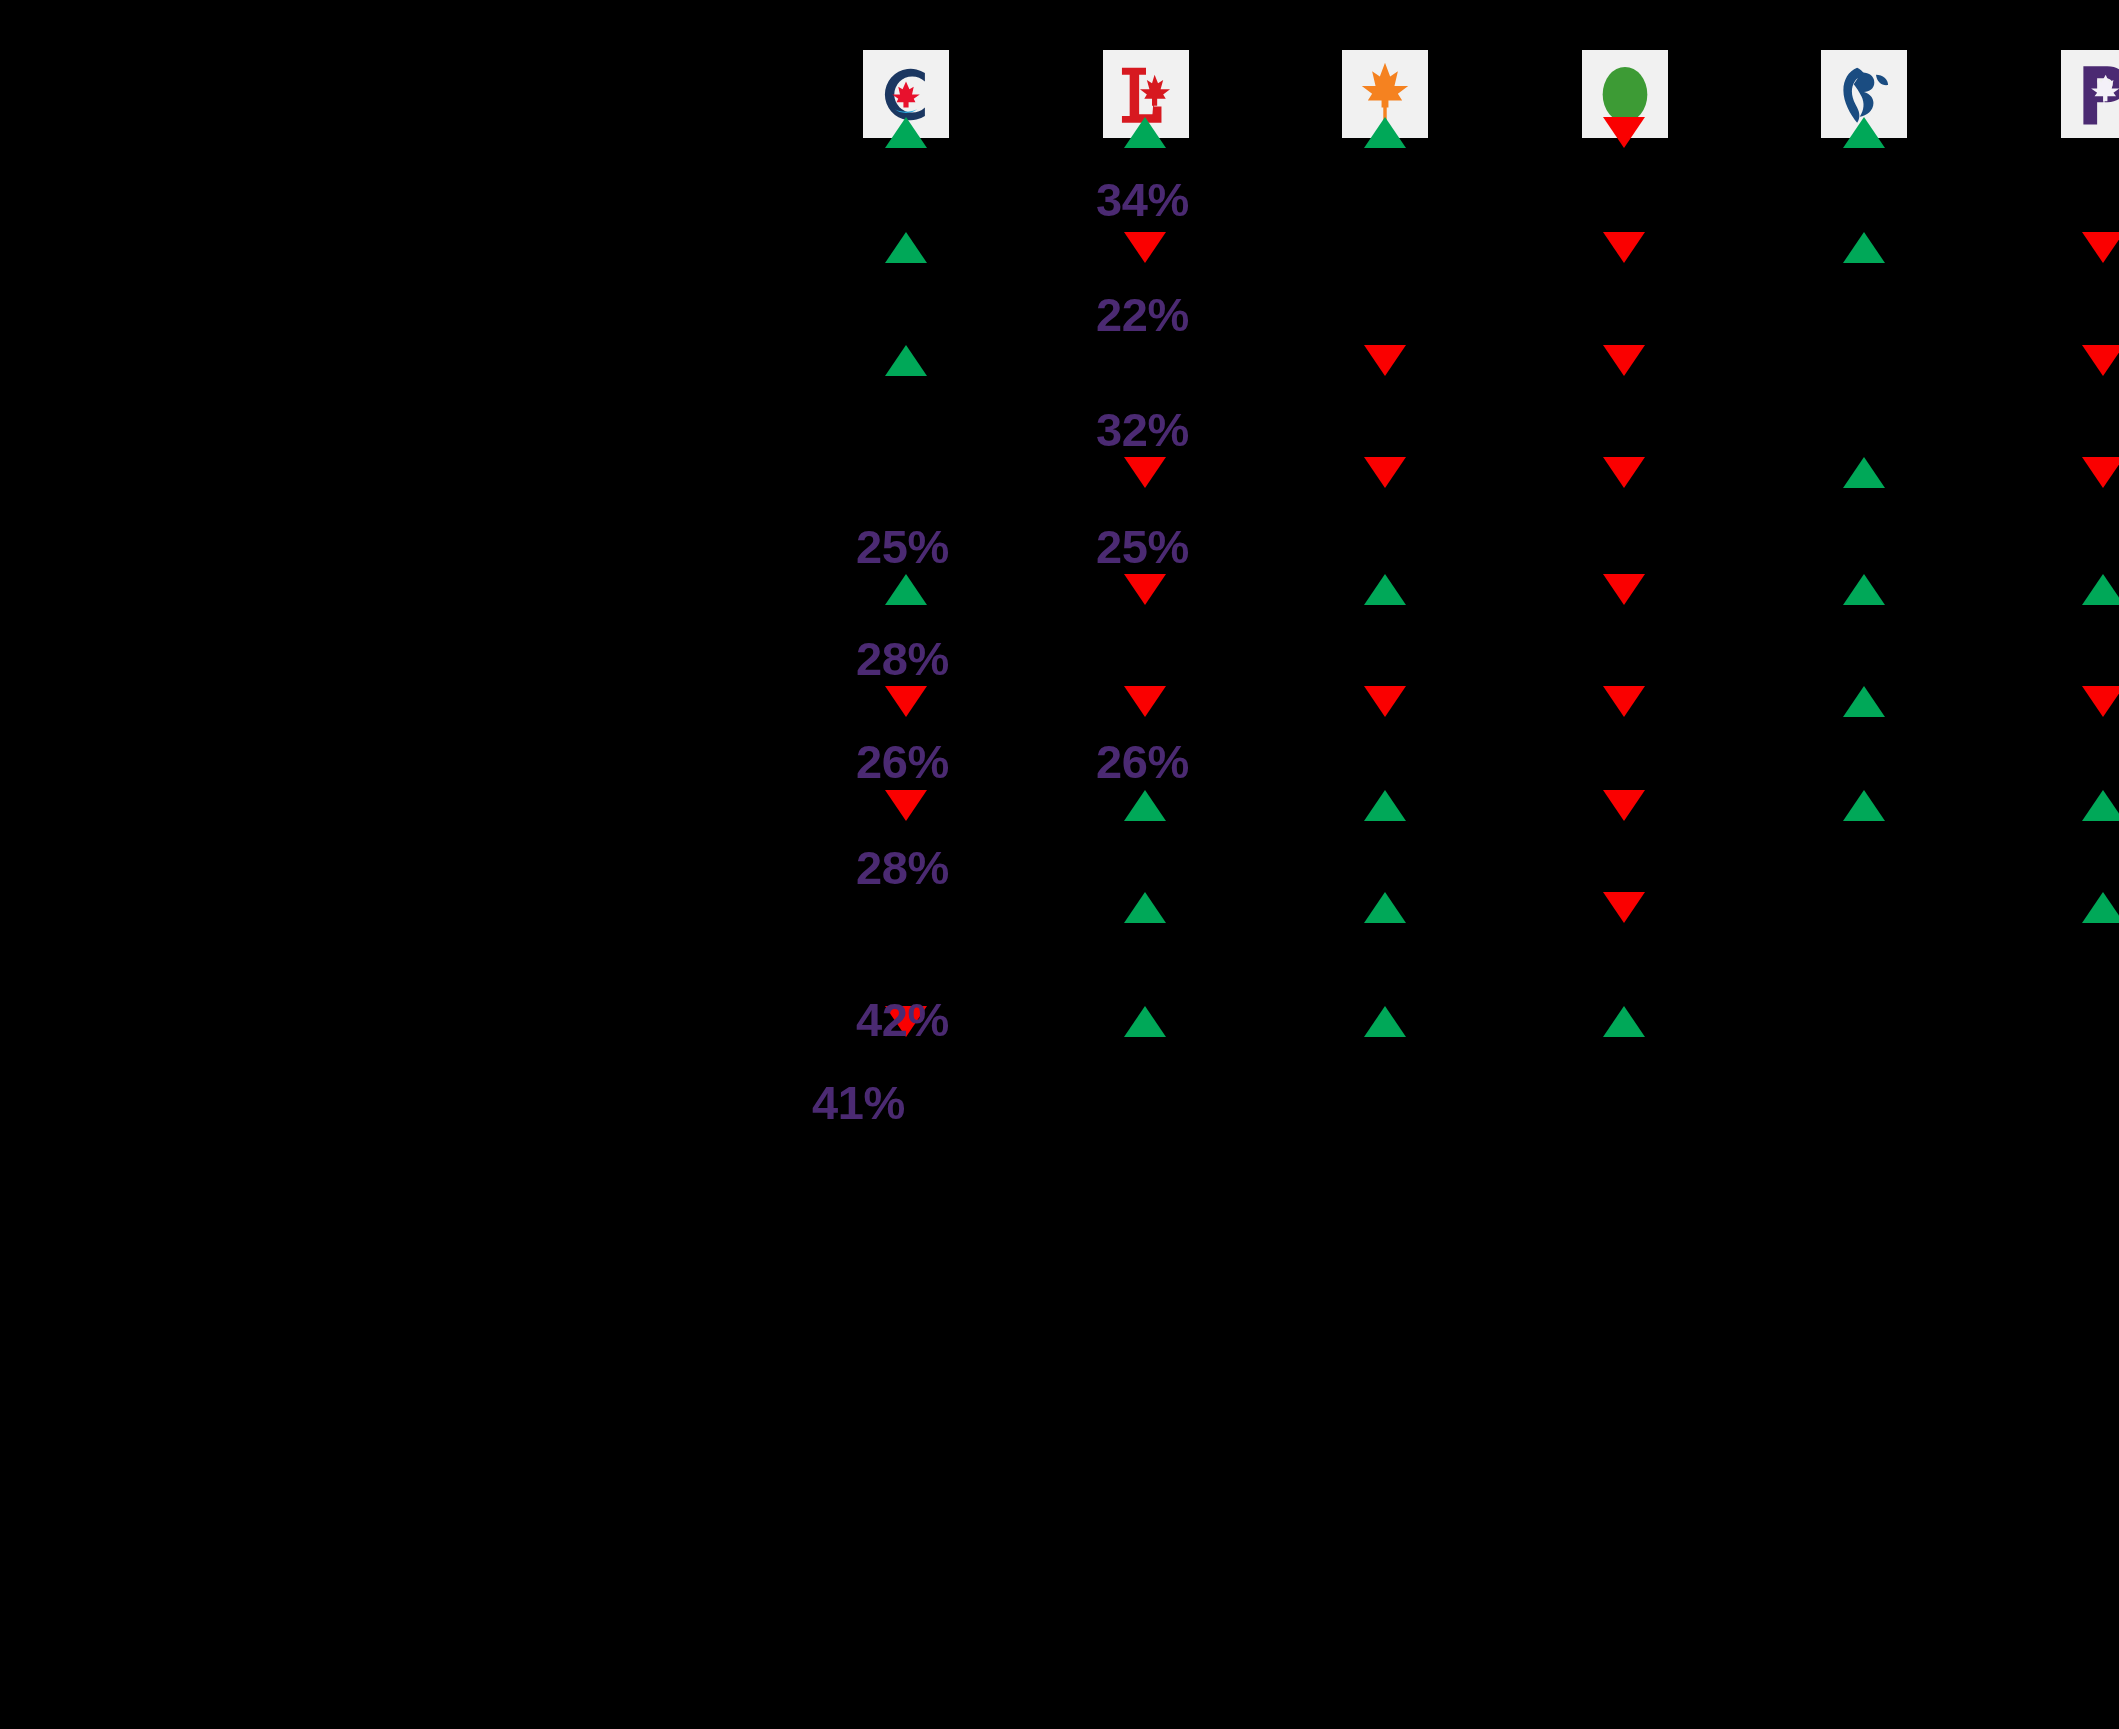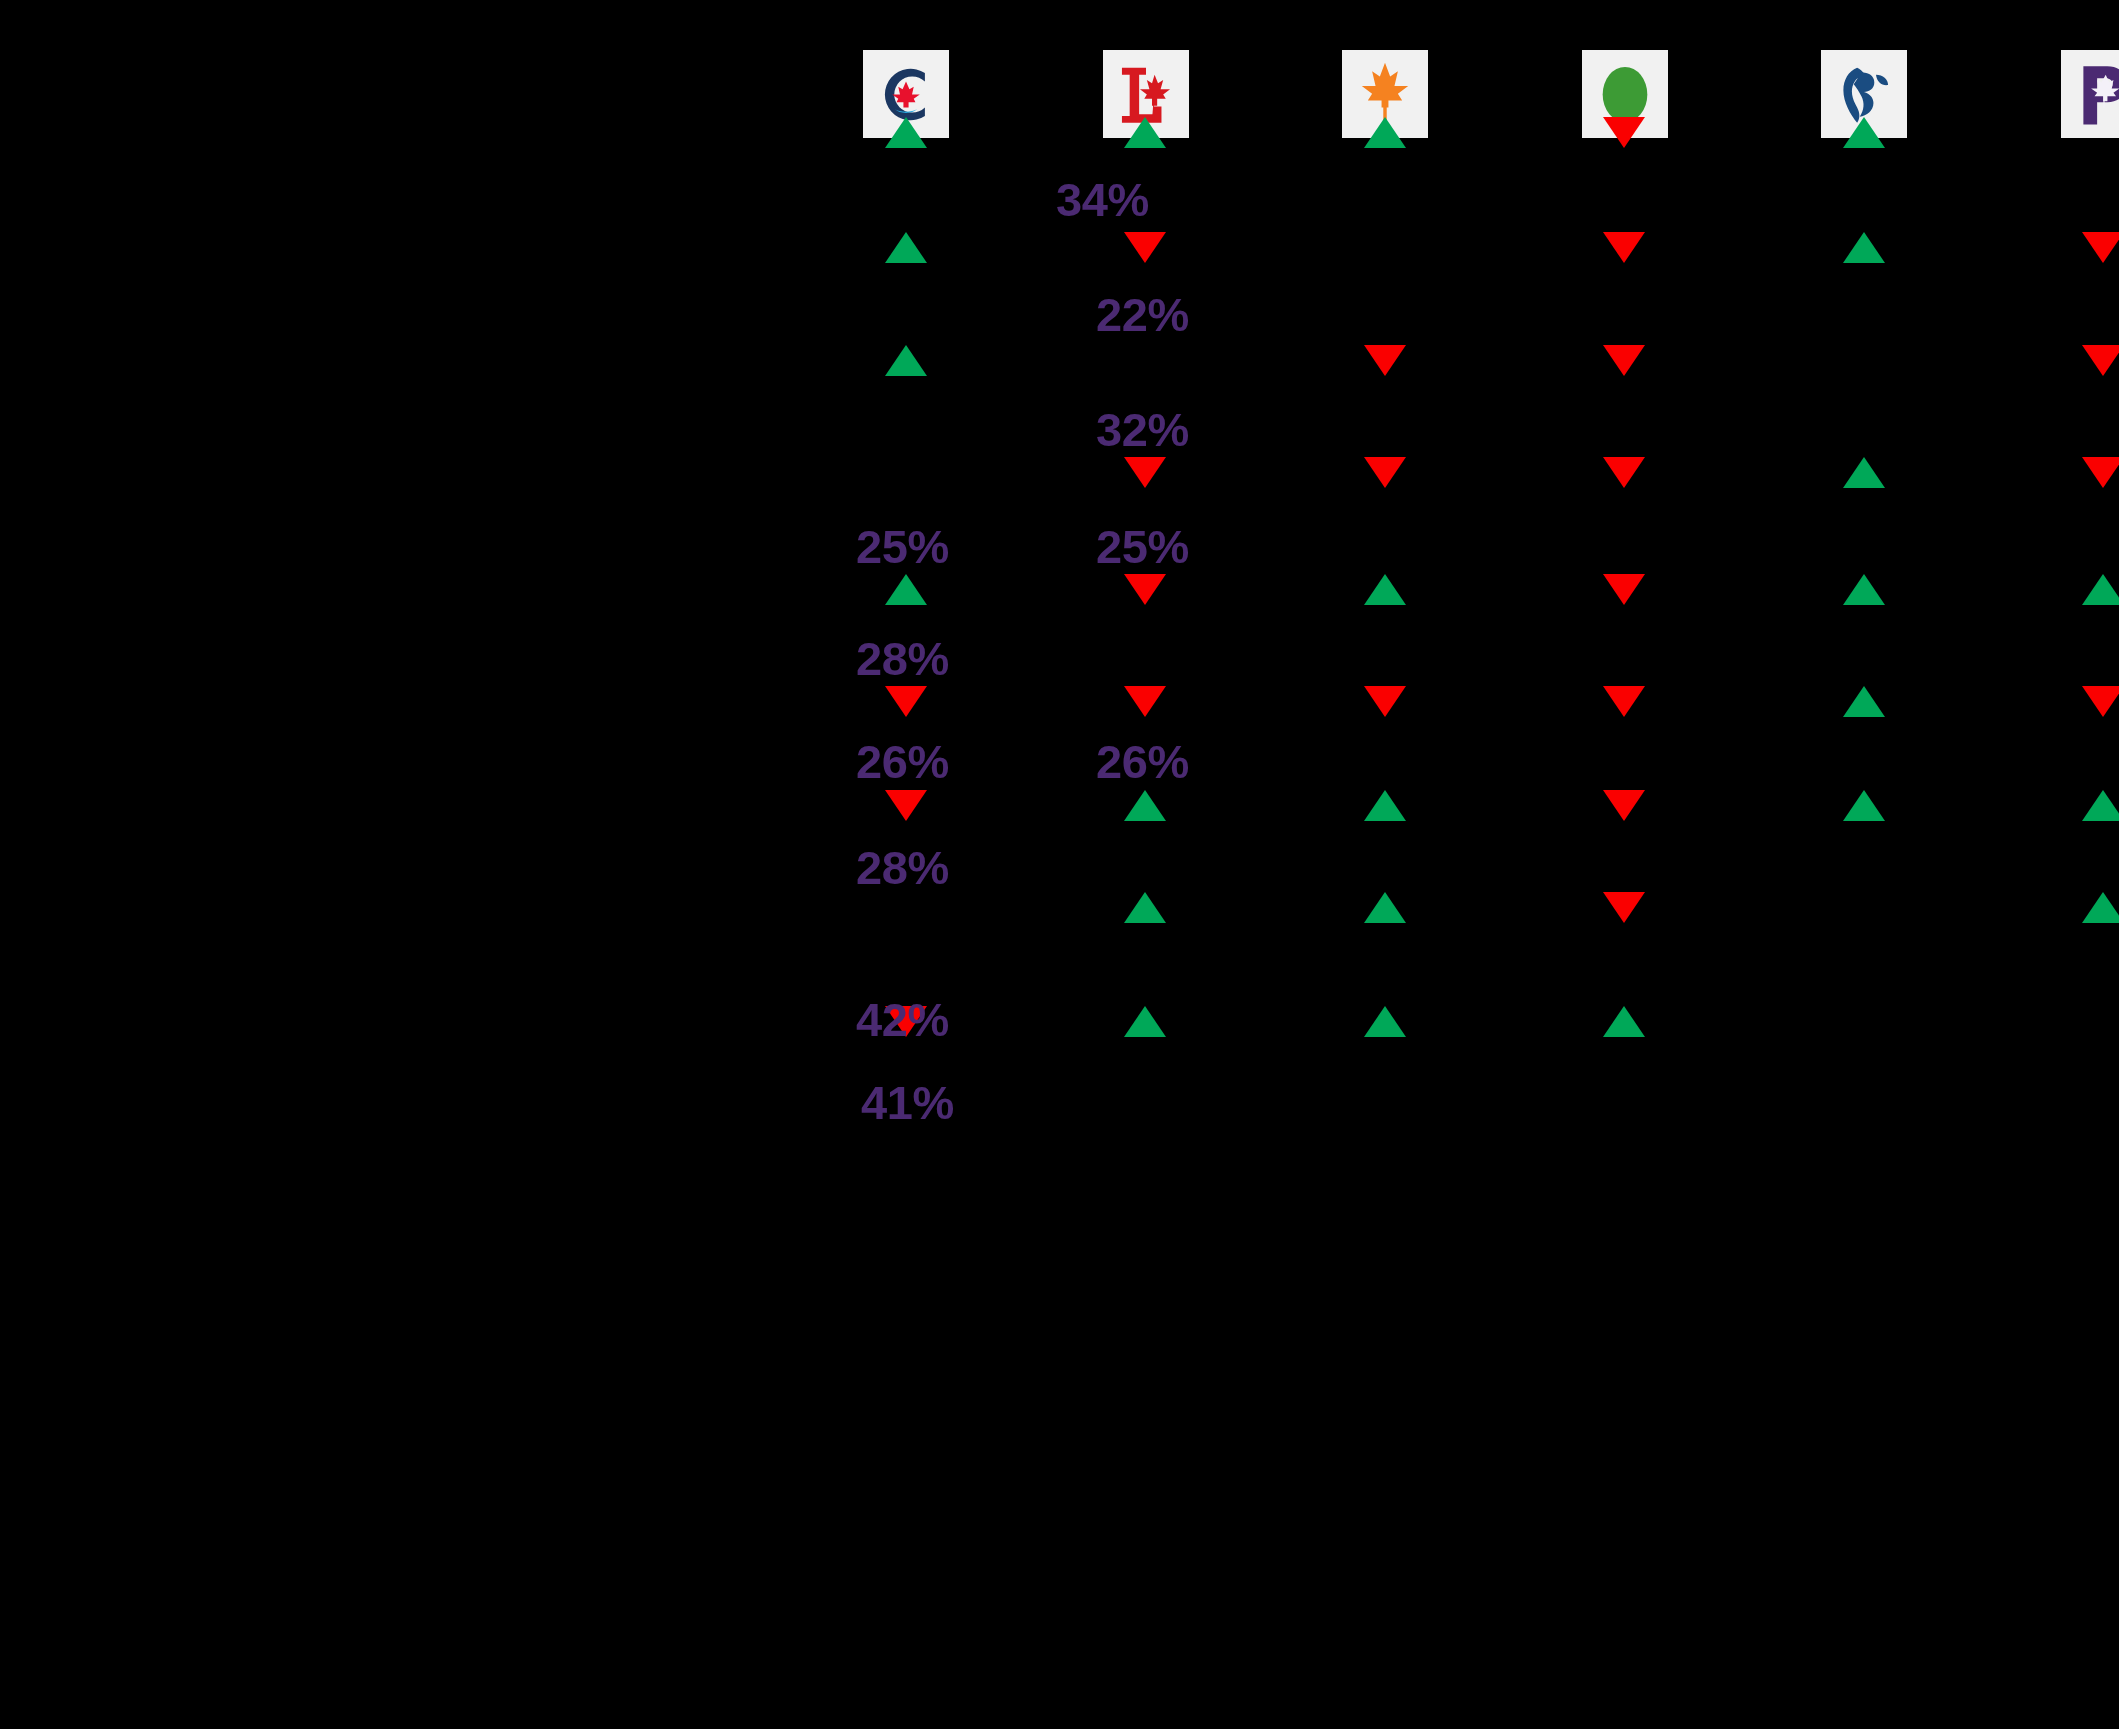--- a/index.html
+++ b/index.html
@@ -142,27 +142,27 @@
       <div class="marker up" style="left: 1364px; top: 892px;"></div>
       <div class="marker down" style="left: 1603px; top: 892px;"></div>
       <div class="marker up" style="left: 2082px; top: 892px;"></div>
       <div class="marker down" style="left: 885px; top: 1006px;"></div>
       <div class="marker up" style="left: 1124px; top: 1006px;"></div>
       <div class="marker up" style="left: 1364px; top: 1006px;"></div>
       <div class="marker up" style="left: 1603px; top: 1006px;"></div>
     </div>
 
   <div id="label-layer">
-      <div class="pct" style="left: 1056px; top: 176px; text-align: center;">34%</div>
+      <div class="pct" style="left: 1096px; top: 176px; text-align: center;">34%</div>
       <div class="pct" style="left: 1096px; top: 291px;">22%</div>
       <div class="pct" style="left: 1096px; top: 406px;">32%</div>
       <div class="pct" style="left: 856px; top: 523px;">25%</div>
       <div class="pct" style="left: 1096px; top: 523px;">25%</div>
       <div class="pct" style="left: 856px; top: 635px;">28%</div>
       <div class="pct" style="left: 856px; top: 738px;">26%</div>
       <div class="pct" style="left: 1096px; top: 738px;">26%</div>
       <div class="pct" style="left: 856px; top: 844px;">28%</div>
       <div class="pct" style="left: 856px; top: 952px; margin-top: 44px;">42%</div>
-      <div class="pct" style="left: 861px; top: 1079px;">41%</div>
+      <div class="pct" style="left: 812px; top: 1079px;">41%</div>
     </div>
 
 </div>
 
 
 </body></html>

